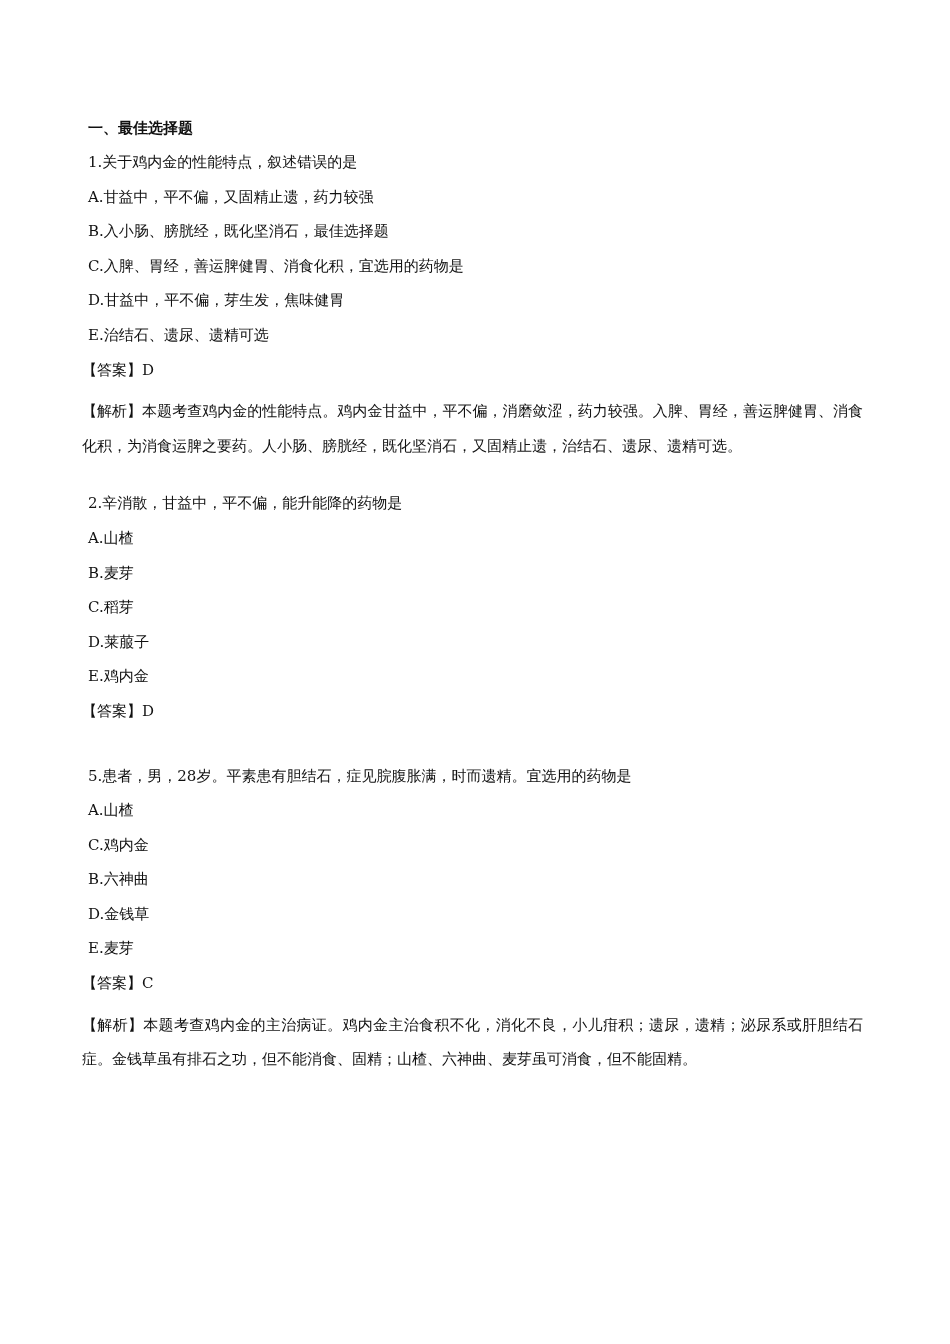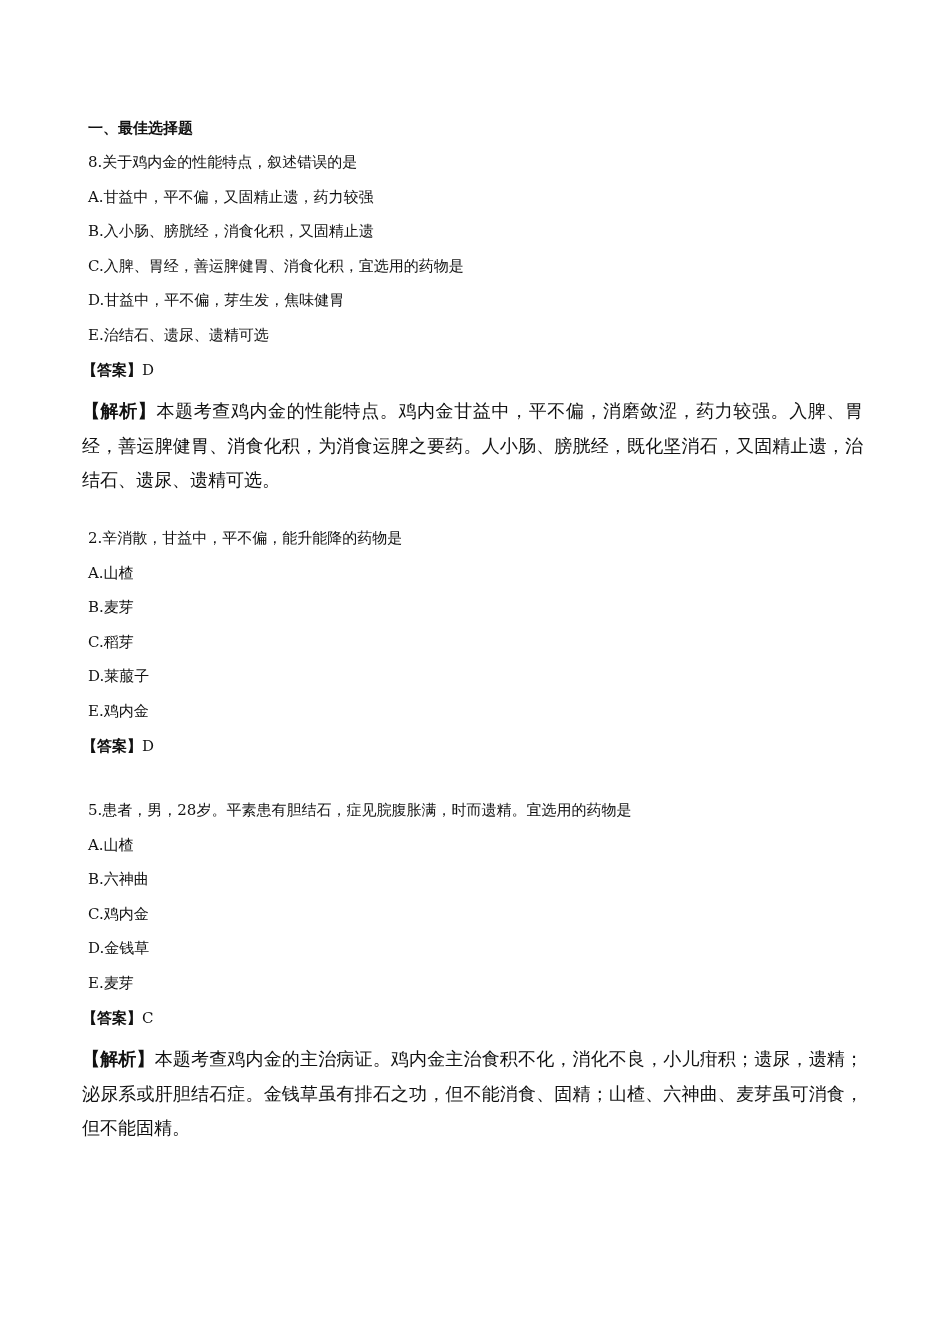--- a/index.html
+++ b/index.html
@@ -9,34 +9,34 @@
       color: #111111;
     }
     .page { position: absolute; left: 88px; top: 118px; width: 775px; }
     .heading {
       font-family: "DejaVu Sans", "Liberation Sans", sans-serif;
       font-weight: bold; font-size: 15px; line-height: 20px; height: 24px;
       margin-bottom: 10px;
     }
     .line { font-size: 15px; line-height: 20px; height: 20px; margin-bottom: 14.6px; white-space: nowrap; }
     .answer { font-size: 15px; line-height: 20px; height: 20px; margin-bottom: 14.6px; margin-left: -6px; }
-    .analysis { font-size: 18px; line-height: 34.6px; margin-left: -6px; text-align: justify; }
+    .analysis { font-size: 15px; line-height: 34.6px; margin-left: -6px; text-align: justify; }
     .gap { height: 30px; }
-    .bk { font-family: "DejaVu Sans", "Liberation Sans", sans-serif; font-weight: bold; }
+    .bk { font-family: "DejaVu Sans", "Liberation Sans", sans-serif; font-weight: normal; }
   </style>
 </head>
 <body>
 
 <div class="page">
   <div class="heading">一、最佳选择题</div>
 
   <div>
-    <div class="line">8.关于鸡内金的性能特点，叙述错误的是</div>
+    <div class="line">1.关于鸡内金的性能特点，叙述错误的是</div>
     <div class="line">A.甘益中，平不偏，又固精止遗，药力较强</div>
-    <div class="line">B.入小肠、膀胱经，消食化积，又固精止遗</div>
+    <div class="line">B.入小肠、膀胱经，既化坚消石，最佳选择题</div>
     <div class="line">C.入脾、胃经，善运脾健胃、消食化积，宜选用的药物是</div>
     <div class="line">D.甘益中，平不偏，芽生发，焦味健胃</div>
     <div class="line">E.治结石、遗尿、遗精可选</div>
     <div class="answer"><span class="bk">【答案】</span><span>D</span></div>
     <div class="analysis"><span class="bk">【解析】</span><span>本题考查鸡内金的性能特点。鸡内金甘益中，平不偏，消磨敛涩，药力较强。入脾、胃经，善运脾健胃、消食化积，为消食运脾之要药。人小肠、膀胱经，既化坚消石，又固精止遗，治结石、遗尿、遗精可选。</span></div>
   </div>
 
   <div class="gap"></div>
 
   <div>
@@ -47,20 +47,20 @@
     <div class="line">D.莱菔子</div>
     <div class="line">E.鸡内金</div>
     <div class="answer"><span class="bk">【答案】</span><span>D</span></div>
   </div>
 
   <div class="gap"></div>
 
   <div>
     <div class="line">5.患者，男，28岁。平素患有胆结石，症见脘腹胀满，时而遗精。宜选用的药物是</div>
     <div class="line">A.山楂</div>
+    <div class="line">C.鸡内金</div>
     <div class="line">B.六神曲</div>
-    <div class="line">C.鸡内金</div>
     <div class="line">D.金钱草</div>
     <div class="line">E.麦芽</div>
     <div class="answer"><span class="bk">【答案】</span><span>C</span></div>
     <div class="analysis"><span class="bk">【解析】</span><span>本题考查鸡内金的主治病证。鸡内金主治食积不化，消化不良，小儿疳积；遗尿，遗精；泌尿系或肝胆结石症。金钱草虽有排石之功，但不能消食、固精；山楂、六神曲、麦芽虽可消食，但不能固精。</span></div>
   </div>
 </div>
 
 </body></html>

